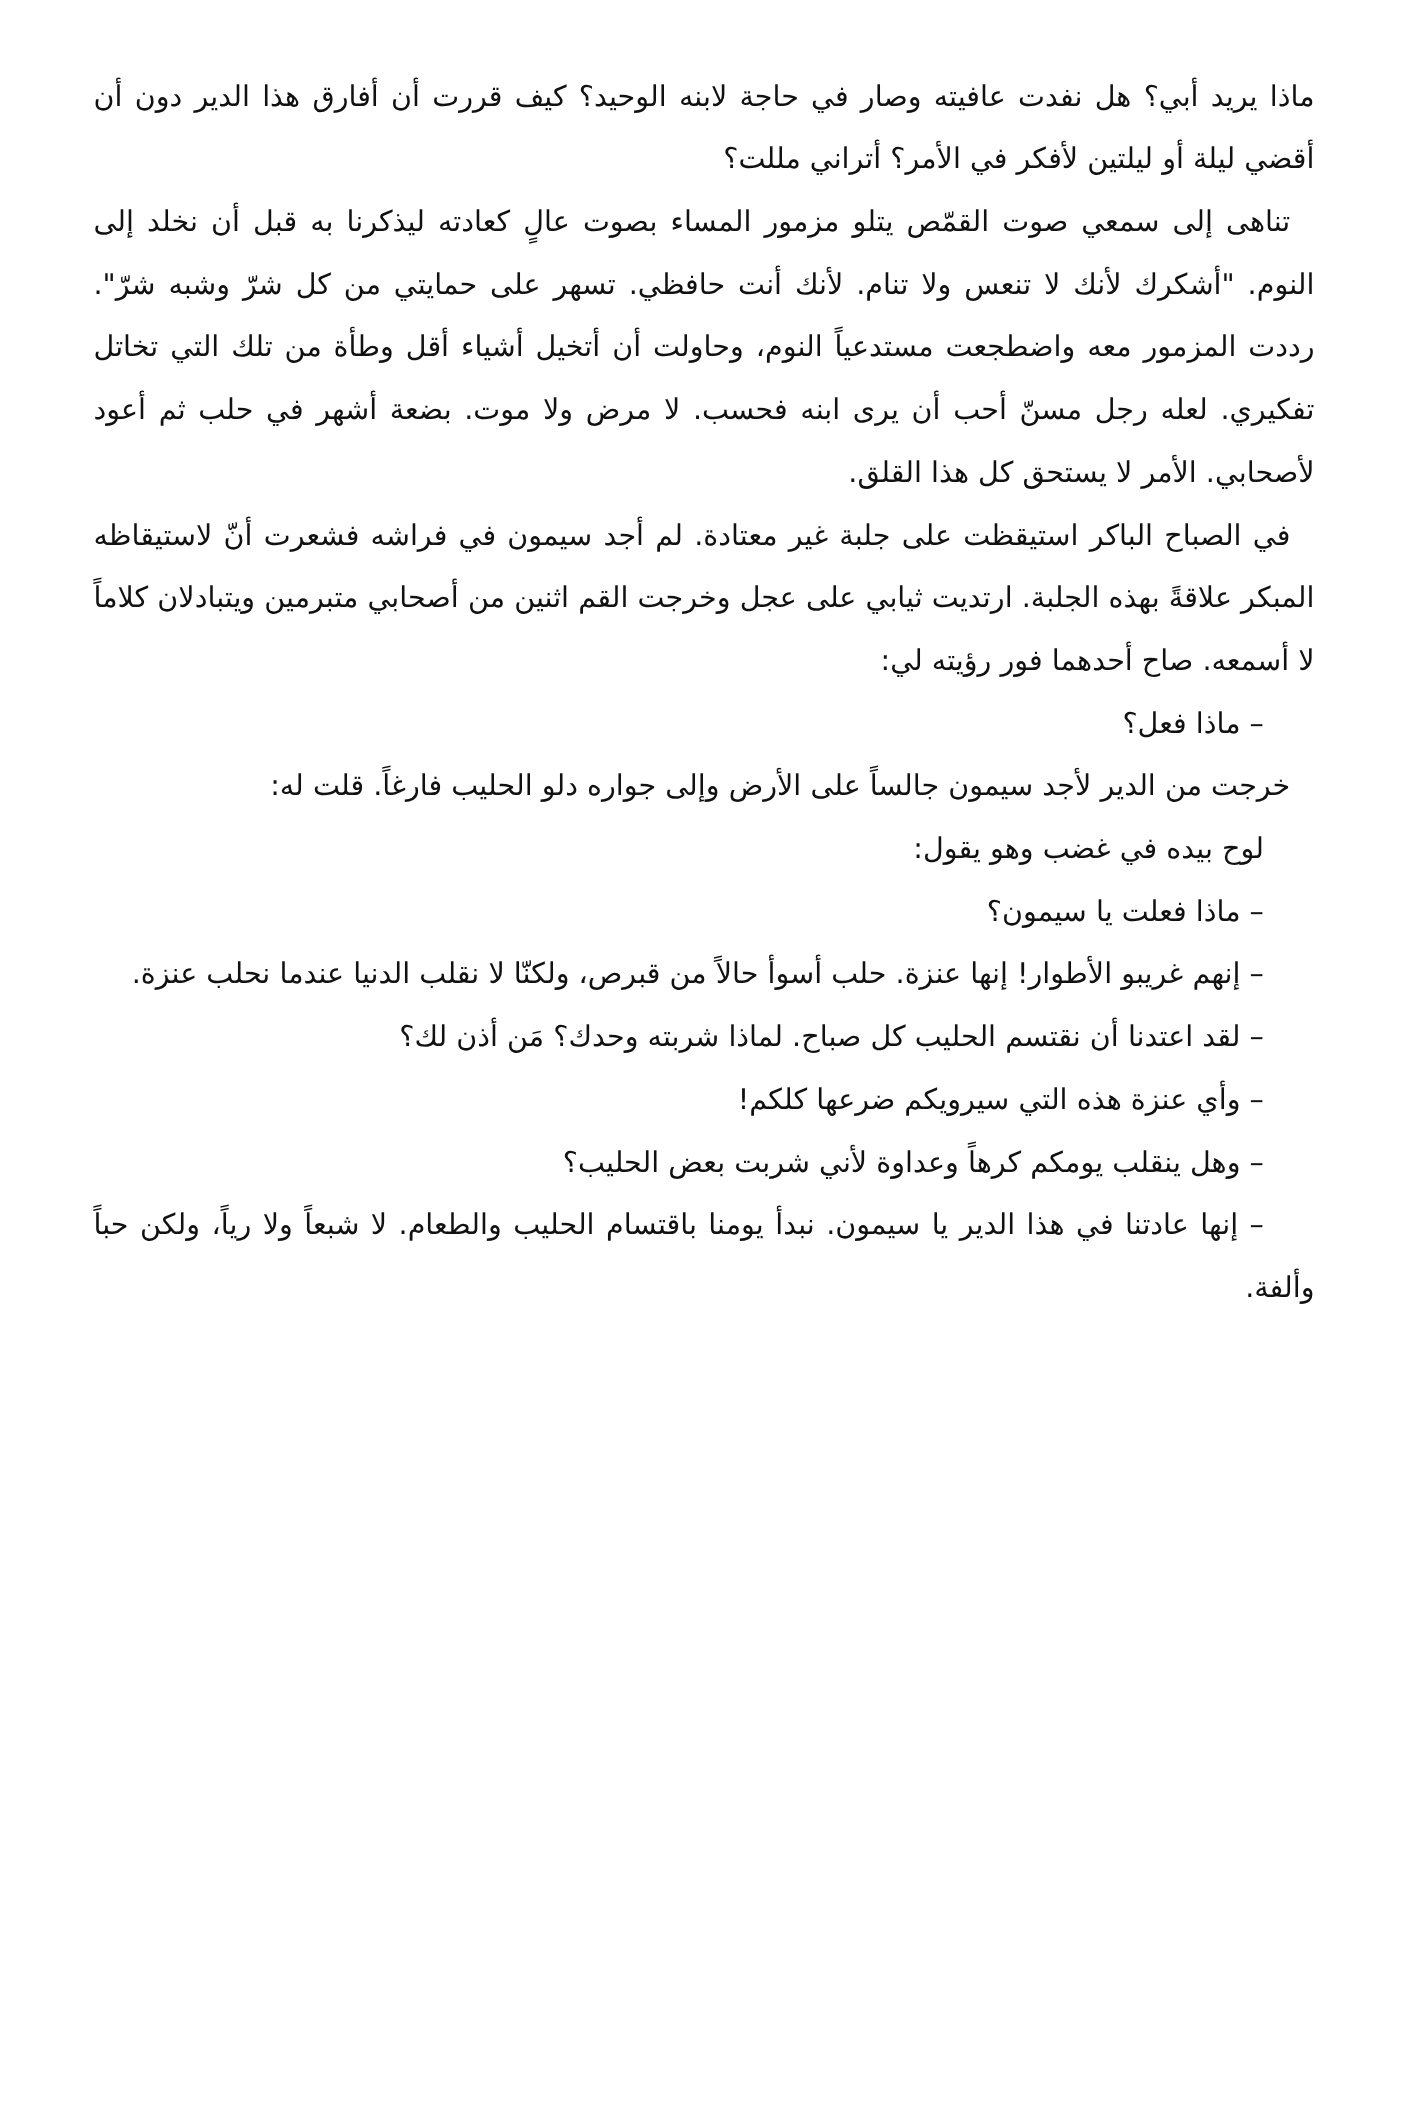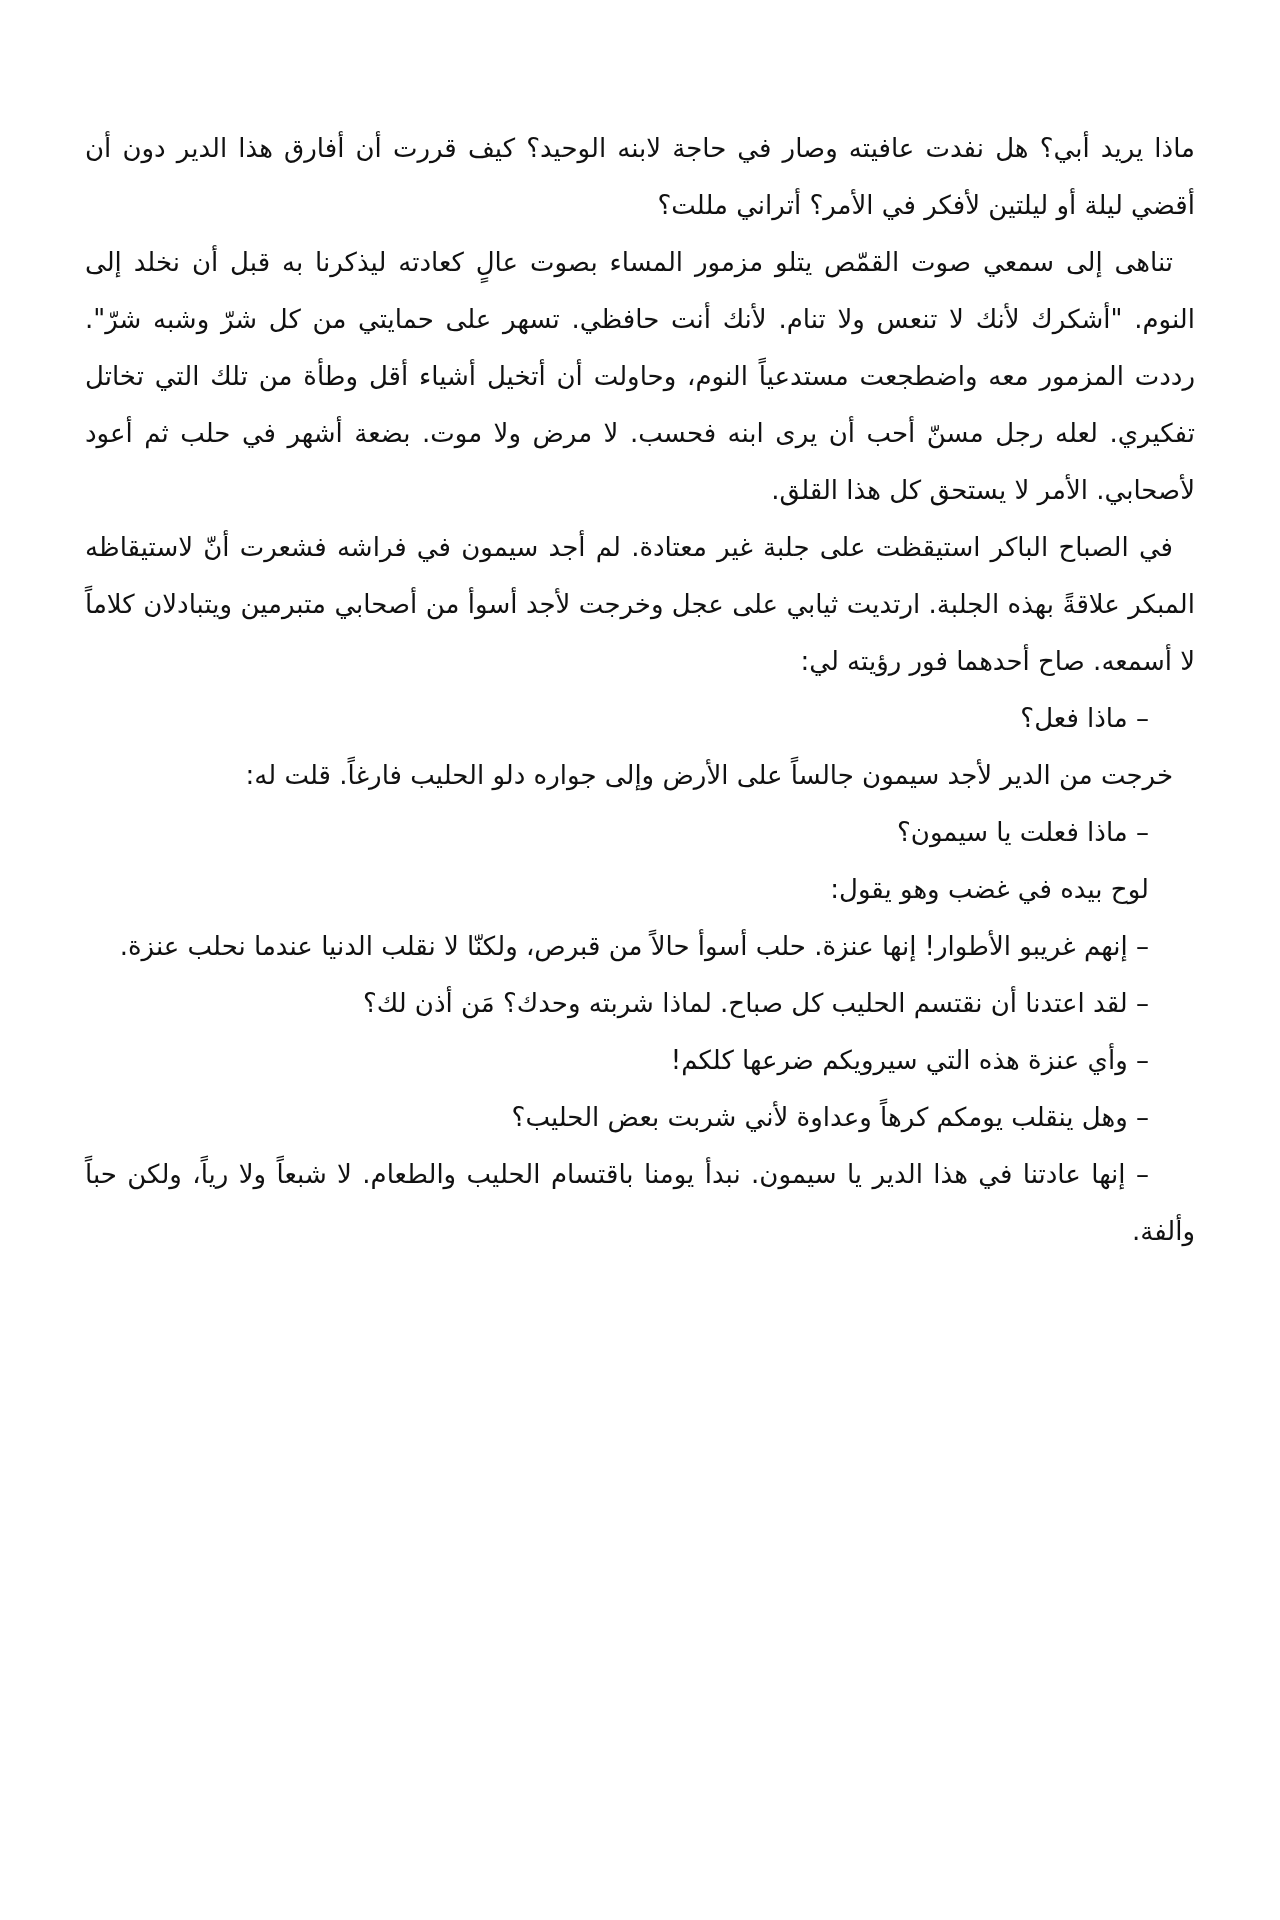--- a/index.html
+++ b/index.html
@@ -8,21 +8,21 @@
     background: #e8e8e8;
   }
   .page {
     position: relative;
     width: 1280px;
     height: 1920px;
     margin: 0 auto;
     background: #ffffff;
     overflow: hidden;
     box-sizing: border-box;
-    padding: 120px 85px 0 85px;
+    padding: 60px 85px 0 85px;
   }
   .text-block {
     direction: rtl;
     font-family: "DejaVu Sans", sans-serif;
     font-size: 26px;
     line-height: 57px;
     color: #111111;
     text-align: justify;
     text-justify: inter-word;
   }
@@ -34,24 +34,24 @@
   .para.indent  { text-indent: 22px; }
   .para.dialogue{ text-indent: 46px; }
 </style>
 </head>
 <body>
 
 <div class="page">
   <div class="text-block" id="paragraphs-container" style="color: rgb(17, 17, 17);">
       <p class="para plain">ماذا يريد أبي؟ هل نفدت عافيته وصار في حاجة لابنه الوحيد؟ كيف قررت أن أفارق هذا الدير دون أن أقضي ليلة أو ليلتين لأفكر في الأمر؟ أتراني مللت؟</p>
       <p class="para indent">تناهى إلى سمعي صوت القمّص يتلو مزمور المساء بصوت عالٍ كعادته ليذكرنا به قبل أن نخلد إلى النوم. "أشكرك لأنك لا تنعس ولا تنام. لأنك أنت حافظي. تسهر على حمايتي من كل شرّ وشبه شرّ". رددت المزمور معه واضطجعت مستدعياً النوم، وحاولت أن أتخيل أشياء أقل وطأة من تلك التي تخاتل تفكيري. لعله رجل مسنّ أحب أن يرى ابنه فحسب. لا مرض ولا موت. بضعة أشهر في حلب ثم أعود لأصحابي. الأمر لا يستحق كل هذا القلق.</p>
-      <p class="para indent">في الصباح الباكر استيقظت على جلبة غير معتادة. لم أجد سيمون في فراشه فشعرت أنّ لاستيقاظه المبكر علاقةً بهذه الجلبة. ارتديت ثيابي على عجل وخرجت لأجد أسوأ من أصحابي متبرمين ويتبادلان كلاماً لا أسمعه. صاح أحدهما فور رؤيته لي:</p>
+      <p class="para indent">في الصباح الباكر استيقظت على جلبة غير معتادة. لم أجد سيمون في فراشه فشعرت أنّ لاستيقاظه المبكر علاقةً بهذه الجلبة. ارتديت ثيابي على عجل وخرجت القم اثنين من أصحابي متبرمين ويتبادلان كلاماً لا أسمعه. صاح أحدهما فور رؤيته لي:</p>
       <p class="para dialogue">– ماذا فعل؟</p>
       <p class="para indent">خرجت من الدير لأجد سيمون جالساً على الأرض وإلى جواره دلو الحليب فارغاً. قلت له:</p>
+      <p class="para dialogue">لوح بيده في غضب وهو يقول:</p>
       <p class="para dialogue">– ماذا فعلت يا سيمون؟</p>
-      <p class="para dialogue">لوح بيده في غضب وهو يقول:</p>
       <p class="para dialogue">– إنهم غريبو الأطوار! إنها عنزة. حلب أسوأ حالاً من قبرص، ولكنّا لا نقلب الدنيا عندما نحلب عنزة.</p>
       <p class="para dialogue">– لقد اعتدنا أن نقتسم الحليب كل صباح. لماذا شربته وحدك؟ مَن أذن لك؟</p>
       <p class="para dialogue">– وأي عنزة هذه التي سيرويكم ضرعها كلكم!</p>
       <p class="para dialogue">– وهل ينقلب يومكم كرهاً وعداوة لأني شربت بعض الحليب؟</p>
       <p class="para dialogue">– إنها عادتنا في هذا الدير يا سيمون. نبدأ يومنا باقتسام الحليب والطعام. لا شبعاً ولا رياً، ولكن حباً وألفة.</p>
     </div>
 </div>
 
 </body></html>

